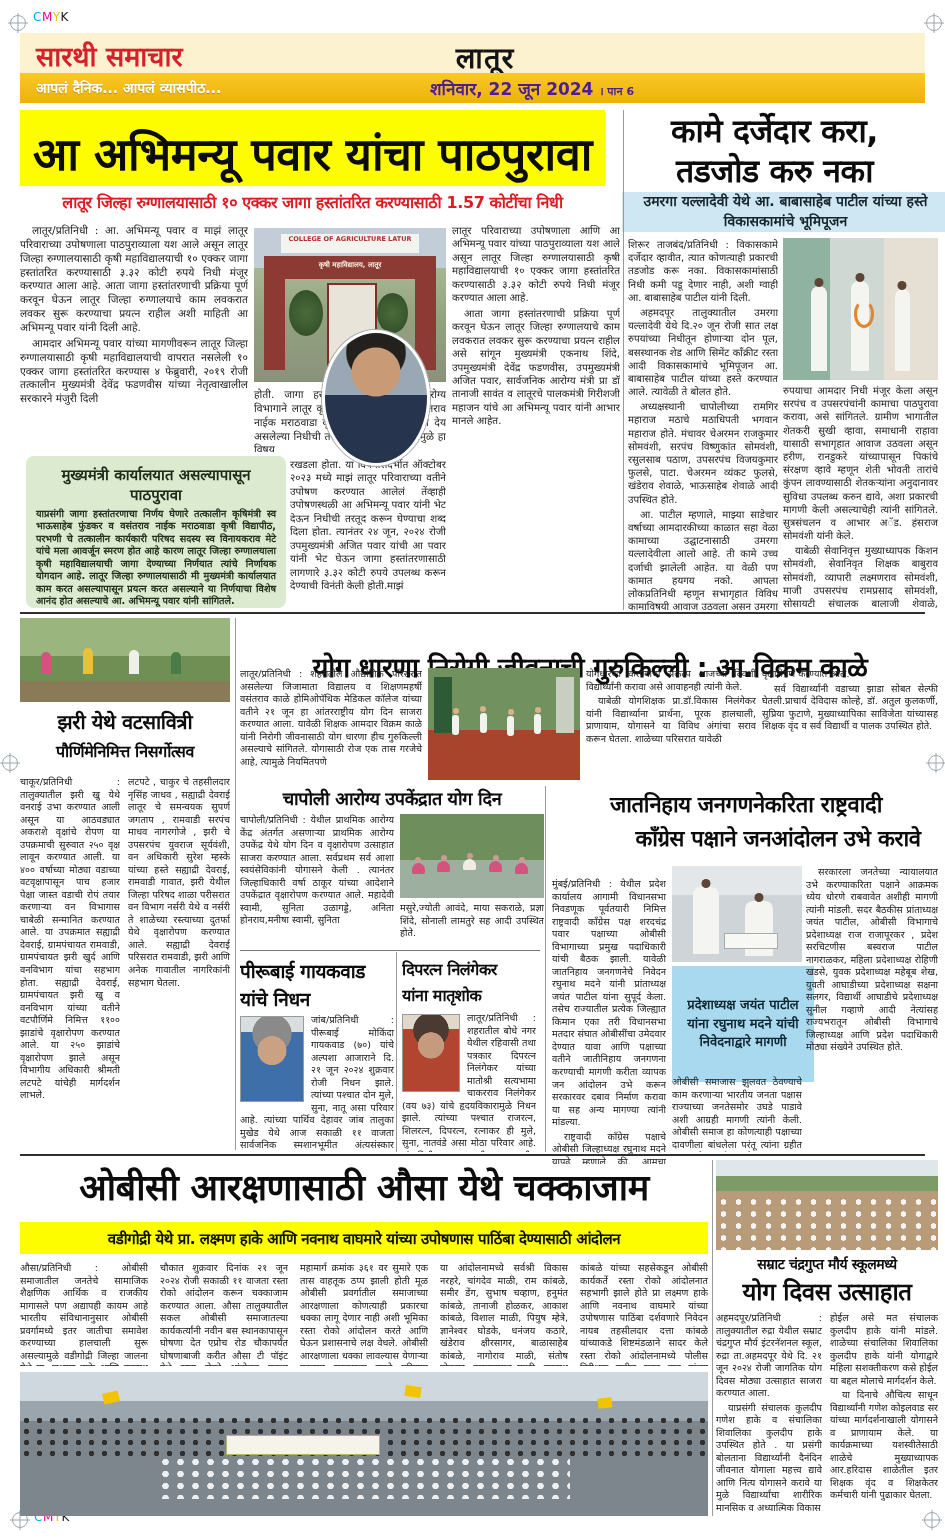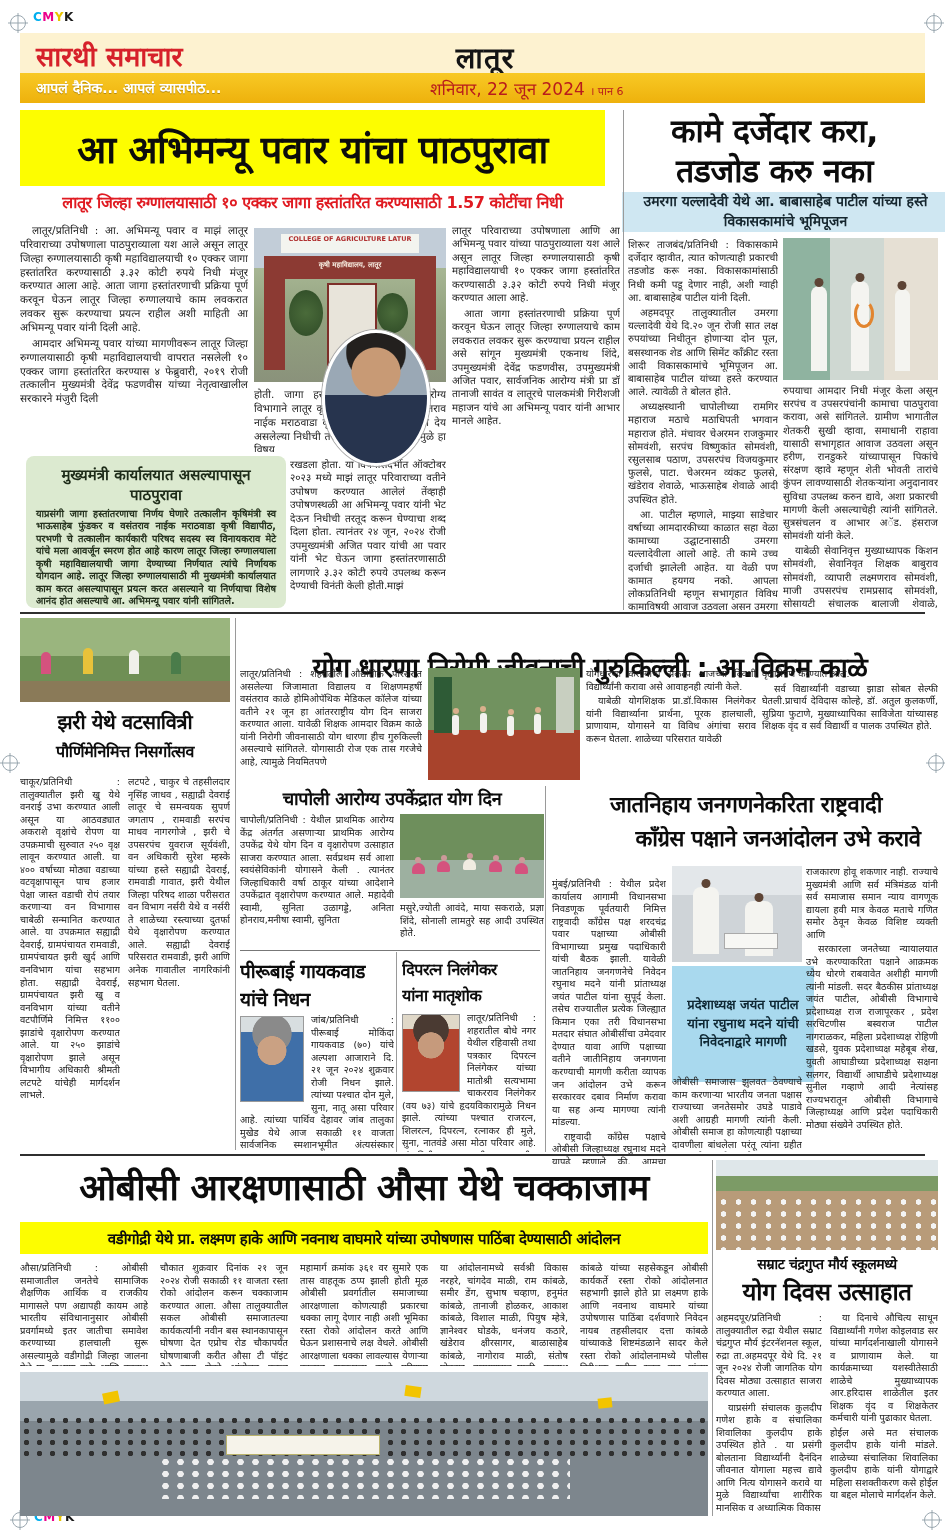--- a/index.html
+++ b/index.html
@@ -9,31 +9,31 @@
   .body{font-size:10px;line-height:1.32;text-align:justify;overflow:hidden;color:#222;}
   .body p{margin:0 0 2px 0;text-indent:12px;}
   .body.s{font-size:9.5px;}
   .hl{font-weight:bold;color:#0c0c0c;white-space:nowrap;overflow:hidden;text-align:center;letter-spacing:-0.4px;}
   .rule-h{background:#2f2f2f;height:2px;}
   .rule-v{background:#9a9a9a;width:1px;}
   .photo{position:absolute;overflow:hidden;}
   .reg{width:14px;height:14px;border:1px solid #9aa7b0;border-radius:50%;position:absolute;}
   .reg::before{content:"";position:absolute;left:50%;top:-3px;bottom:-3px;width:1px;background:#9aa7b0;transform:translateX(-50%);}
   .reg::after{content:"";position:absolute;top:50%;left:-3px;right:-3px;height:1px;background:#9aa7b0;transform:translateY(-50%);}
-  .cmyk{font-size:12px;font-weight:bold;letter-spacing:.5px;font-family:"DejaVu Sans",sans-serif;}
+  .cmyk{font-size:12px;font-weight:normal;letter-spacing:.5px;font-family:"DejaVu Sans",sans-serif;}
   .cmyk .c{color:#00aeef}.cmyk .m{color:#ec008c}.cmyk .y{color:#e8c400}.cmyk .k{color:#1a1a1a}
   
   .mast-band1{background:#fdf2d0;}
   .mast-band2{background:linear-gradient(180deg,#f8c925,#eeb10c);}
   .nameplate{color:#d6212a;font-weight:bold;font-size:27px;white-space:nowrap;}
   .edition{color:#141414;font-weight:bold;font-size:29px;white-space:nowrap;letter-spacing:1px;}
   .contact{font-size:11px;color:#333;line-height:1.5;}
   .contact .sq{display:inline-block;width:5px;height:5px;background:#6b6b6b;margin-right:5px;vertical-align:2px;}
   .tagline{color:#ffffff;font-weight:bold;font-size:14px;white-space:nowrap;text-shadow:0 1px 0 rgba(0,0,0,.25);}
-  .dateline{color:#b91c1c;font-weight:normal;font-size:17px;white-space:nowrap;}
+  .dateline{color:#4c1d95;font-weight:bold;font-size:17px;white-space:nowrap;}
   .dateline .pg{font-size:11px;}
   
   .greenbox{background:#dcead0;border-radius:8px;padding:8px 10px;}
   .greenbox h4{margin:0 0 4px 0;font-size:15px;text-align:center;color:#1d2b18;}
   .greenbox .bx{font-size:9.6px;line-height:1.3;text-align:justify;color:#25321e;font-weight:bold;}
   .bluebox{background:#cfe7f2;font-weight:bold;text-align:center;color:#15262e;}
   .capblue{background:#a9d9ee;font-weight:bold;text-align:center;color:#0e2733;
            display:flex;align-items:center;justify-content:center;padding:6px;font-size:13px;line-height:1.45;}
   .ybar{background:#fdfd00;}
   
@@ -63,21 +63,21 @@
   <div class="reg abs" style="left:924px;top:1512px"></div>
 
   <div class="abs mast-band1" style="left:20px;top:33px;width:905px;height:40px"></div>
   <div class="abs nameplate" style="left:36px;top:37px">सारथी समाचार</div>
   <div class="abs edition" style="left:425px;top:37px;width:120px;text-align:center">लातूर</div>
   <div class="abs mast-band2" style="left:20px;top:73px;width:905px;height:30px"></div>
   <div class="abs tagline" style="left:36px;top:78px">आपलं दैनिक... आपलं व्यासपीठ...</div>
   <div class="abs dateline" style="left:430px;top:77px"><span>शनिवार, 22 जून 2024</span> <span class="pg">। पान 6</span></div>
 
   <div class="abs ybar" style="left:20px;top:110px;width:585px;height:76px"></div>
-  <div class="abs hl" style="left:20px;top:122px;width:585px;font-size:38px">आ अभिमन्यू पवार यांचा पाठपुरावा</div>
+  <div class="abs hl" style="left:20px;top:122px;width:585px;font-size:45px">आ अभिमन्यू पवार यांचा पाठपुरावा</div>
   <div class="abs hl" style="left:20px;top:191px;width:585px;font-size:16px;color:#e01b22">लातूर जिल्हा रुग्णालयासाठी १० एक्कर जागा हस्तांतरित करण्यासाठी 1.57 कोटींचा निधी</div>
 
   <div class="abs hl" style="left:612px;top:108px;width:325px;font-size:32px">कामे दर्जेदार करा,</div>
   <div class="abs hl" style="left:612px;top:148px;width:325px;font-size:32px">तडजोड करु नका</div>
   <div class="abs bluebox" style="left:622px;top:192px;width:315px;height:40px;font-size:14px;line-height:1.4;display:flex;align-items:center;justify-content:center;padding:0 6px">उमरगा यल्लादेवी येथे आ. बाबासाहेब पाटील यांच्या हस्ते विकासकामांचे भूमिपूजन</div>
 
   <div class="abs body" style="left:20px;top:224px;width:228px;height:386px;font-size:10.5px">
     <p>लातूर/प्रतिनिधी : आ. अभिमन्यू पवार व माझं लातूर परिवाराच्या उपोषणाला पाठपुराव्याला यश आले असून लातूर जिल्हा रुग्णालयासाठी कृषी महाविद्यालयाची १० एक्कर जागा हस्तांतरित करण्यासाठी ३.३२ कोटी रुपये निधी मंजूर करण्यात आला आहे. आता जागा हस्तांतरणाची प्रक्रिया पूर्ण करवून घेऊन लातूर जिल्हा रुग्णालयाचे काम लवकरात लवकर सुरू करण्याचा प्रयत्न राहील अशी माहिती आ अभिमन्यू पवार यांनी दिली आहे.</p>
     <p>आमदार अभिमन्यू पवार यांच्या मागणीवरून लातूर जिल्हा रुग्णालयासाठी कृषी महाविद्यालयाची वापरात नसलेली १० एक्कर जागा हस्तांतरित करण्यास ४ फेब्रुवारी, २०१९ रोजी तत्कालीन मुख्यमंत्री देवेंद्र फडणवीस यांच्या नेतृत्वाखालील सरकारने मंजुरी दिली</p>
   </div>
@@ -213,21 +213,20 @@
   <div class="photo" style="left:672px;top:866px;width:130px;height:96px;background:linear-gradient(180deg,#e3e7ea 0 30%,#cfd4d8 30% 100%)">
     <div class="wfig" style="left:16%;top:22%;width:26px;height:70%"></div>
     <div class="wfig" style="left:56%;top:36%;width:28px;height:58%"></div>
     <div class="abs" style="left:40%;top:70%;width:40%;height:14%;background:#f7f7f4;border:1px solid #aaa"></div>
   </div>
   <div class="abs capblue" style="left:672px;top:966px;width:130px;height:104px">प्रदेशाध्यक्ष जयंत पाटील यांना रघुनाथ मदने यांची निवेदनाद्वारे मागणी</div>
   <div class="abs body s" style="left:672px;top:1076px;width:130px;height:76px">
     <p style="text-indent:0">ओबीसी समाजास झुलवत ठेवण्याचे काम करणाऱ्या भारतीय जनता पक्षास राज्याच्या जनतेसमोर उघडे पाडावे अशी आग्रही मागणी त्यांनी केली. ओबीसी समाज हा कोणत्याही पक्षाच्या दावणीला बांधलेला परंतू त्यांना ग्रहीत धरून कोणत्याही पक्षाचे</p>
   </div>
   <div class="abs body s" style="left:806px;top:866px;width:132px;height:286px">
-    <p style="text-indent:0">राजकारण होवू शकणार नाही. राज्याचे मुख्यमंत्री आणि सर्व मंत्रिमंडळ यांनी सर्व समाजास समान न्याय वागणूक द्यायला हवी मात्र केवळ मताचे गणित समोर ठेवून केवळ विशिष्ट व्यक्ती आणि</p>
     <p>सरकारला जनतेच्या न्यायालयात उभे करण्याकरिता पक्षाने आक्रमक ध्येय धोरणे राबवावेत अशीही मागणी त्यांनी मांडली. सदर बैठकीस प्रांताध्यक्ष जयंत पाटील, ओबीसी विभागाचे प्रदेशाध्यक्ष राज राजापूरकर , प्रदेश सरचिटणीस बस्वराज पाटील नागराळकर, महिला प्रदेशाध्यक्ष रोहिणी खडसे, युवक प्रदेशाध्यक्ष महेबूब शेख, युवती आघाडीच्या प्रदेशाध्यक्ष सक्षना सलगर, विद्यार्थी आघाडीचे प्रदेशाध्यक्ष सुनील गव्हाणे आदी नेत्यांसह राज्यभरातून ओबीसी विभागाचे जिल्हाध्यक्ष आणि प्रदेश पदाधिकारी मोठ्या संख्येने उपस्थित होते.</p>
   </div>
 
   <div class="abs rule-h" style="left:20px;top:1154px;width:905px"></div>
 
   <div class="abs hl" style="left:20px;top:1162px;width:688px;font-size:36px">ओबीसी आरक्षणासाठी औसा येथे चक्काजाम</div>
   <div class="abs ybar" style="left:20px;top:1222px;width:688px;height:32px"></div>
   <div class="abs hl" style="left:20px;top:1228px;width:688px;font-size:15px">वडीगोद्री येथे प्रा. लक्ष्मण हाके आणि नवनाथ वाघमारे यांच्या उपोषणास पाठिंबा देण्यासाठी आंदोलन</div>
   <div class="abs body s" style="left:20px;top:1262px;width:128px;height:104px">
       <p style="text-indent:0">औसा/प्रतिनिधी : ओबीसी समाजातील जनतेचे सामाजिक शैक्षणिक आर्थिक व राजकीय मागासले पण अद्यापही कायम आहे भारतीय संविधानानुसार ओबीसी प्रवर्गामध्ये इतर जातीचा समावेश करण्याच्या हालचाली सुरू असल्यामुळे वडीगोद्री जिल्हा जालना येथे प्रा. लक्ष्मण हाके आणि नवनाथ वाघमारे यांनी आमरण उपोषण सुरू केले असून या उपोषणाला पाठिंबा देण्यासाठी औसा येथील अप्रोच रोड</p>
@@ -259,17 +258,17 @@
   <div class="photo" style="left:716px;top:1160px;width:222px;height:90px;background:linear-gradient(180deg,#dfe7ea 0 18%,#7c9b66 18% 34%,#b89b79 34% 100%)">
     <div class="abs" style="left:0;right:0;top:40%;bottom:0;background-image:radial-gradient(circle,#f4f4f4 2.5px,transparent 3px);background-size:15px 12px"></div>
   </div>
   <div class="abs hl" style="left:716px;top:1254px;width:222px;font-size:14px;font-weight:600">सम्राट चंद्रगुप्त मौर्य स्कूलमध्ये</div>
   <div class="abs hl" style="left:716px;top:1274px;width:222px;font-size:24px;font-weight:600">योग दिवस उत्साहात</div>
   <div class="abs body s" style="left:716px;top:1312px;width:106px;height:200px">
     <p style="text-indent:0">अहमदपूर/प्रतिनिधी : तालुक्यातील रुद्रा येथील सम्राट चंद्रगुप्त मौर्य इंटरनॅशनल स्कूल, रुद्रा ता.अहमदपूर येथे दि. २१ जून २०२४ रोजी जागतिक योग दिवस मोठ्या उत्साहात साजरा करण्यात आला.</p>
     <p>याप्रसंगी संचालक कुलदीप गणेश हाके व संचालिका शिवालिका कुलदीप हाके उपस्थित होते . या प्रसंगी बोलताना विद्यार्थ्यांनी दैनंदिन जीवनात योगाला महत्त्व द्यावे आणि नित्य योगासने करावे या मुळे विद्यार्थ्यांचा शारीरिक मानसिक व अध्यात्मिक विकास</p>
   </div>
   <div class="abs body s" style="left:830px;top:1312px;width:108px;height:200px">
+    <p style="text-indent:0">होईल असे मत संचालक कुलदीप हाके यांनी मांडले. शाळेच्या संचालिका शिवालिका कुलदीप हाके यांनी योगाद्वारे महिला सशक्तीकरण कसे होईल या बद्दल मोलाचे मार्गदर्शन केले.</p>
     <p>या दिनाचे औचित्य साधून विद्यार्थ्यांनी गणेश कोइलवाड सर यांच्या मार्गदर्शनाखाली योगासने व प्राणायाम केले. या कार्यक्रमाच्या यशस्वीतेसाठी शाळेचे मुख्याध्यापक आर.हरिदास शाळेतील इतर शिक्षक वृंद व शिक्षकेतर कर्मचारी यांनी पुढाकार घेतला.</p>
-    <p style="text-indent:0">होईल असे मत संचालक कुलदीप हाके यांनी मांडले. शाळेच्या संचालिका शिवालिका कुलदीप हाके यांनी योगाद्वारे महिला सशक्तीकरण कसे होईल या बद्दल मोलाचे मार्गदर्शन केले.</p>
   </div>
 
 </div>
 
 </body></html>

